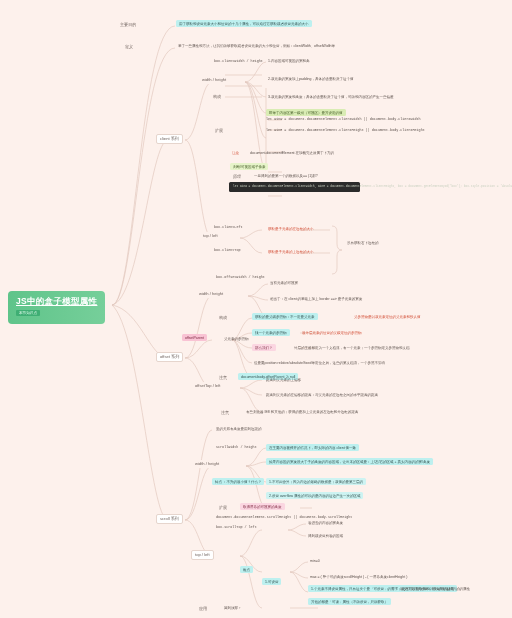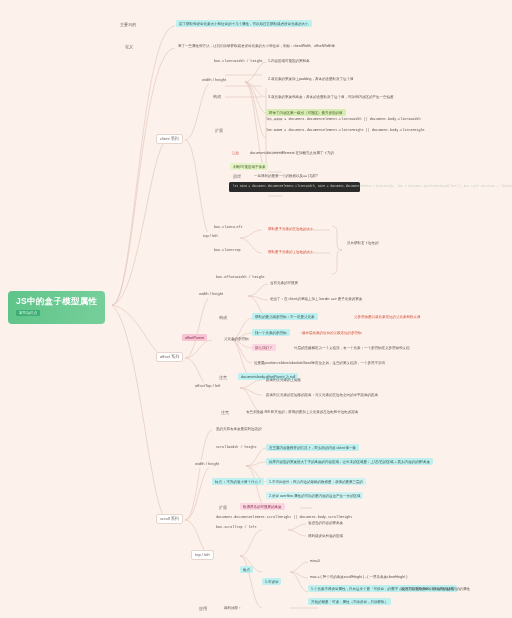--- a/index.html
+++ b/index.html
@@ -12,21 +12,21 @@
   #canvas { position:absolute; inset:0; }
   svg.lines { position:absolute; left:0; top:0; width:512px; height:618px; pointer-events:none; }
 
   .node { position:absolute; white-space:nowrap; line-height:1.15; }
 
   
   .root {
     background:linear-gradient(90deg,#5fc48a,#76cf9a);
     color:#ffffff; border-radius:4px;
     padding:6px 8px 7px 8px;
-    font-size:8.5px; font-weight:bold; letter-spacing:.3px;
+    font-size:8.5px; font-weight:bold; letter-spacing:.3px;text-decoration:underline;
   }
   .root .sub {
     display:inline-block; margin-top:3px;
     background:#3fae74; color:#eafff2;
     font-size:3.6px; font-weight:normal;
     padding:1px 3px; border-radius:1px; letter-spacing:0;
   }
 
   
   .chip {

